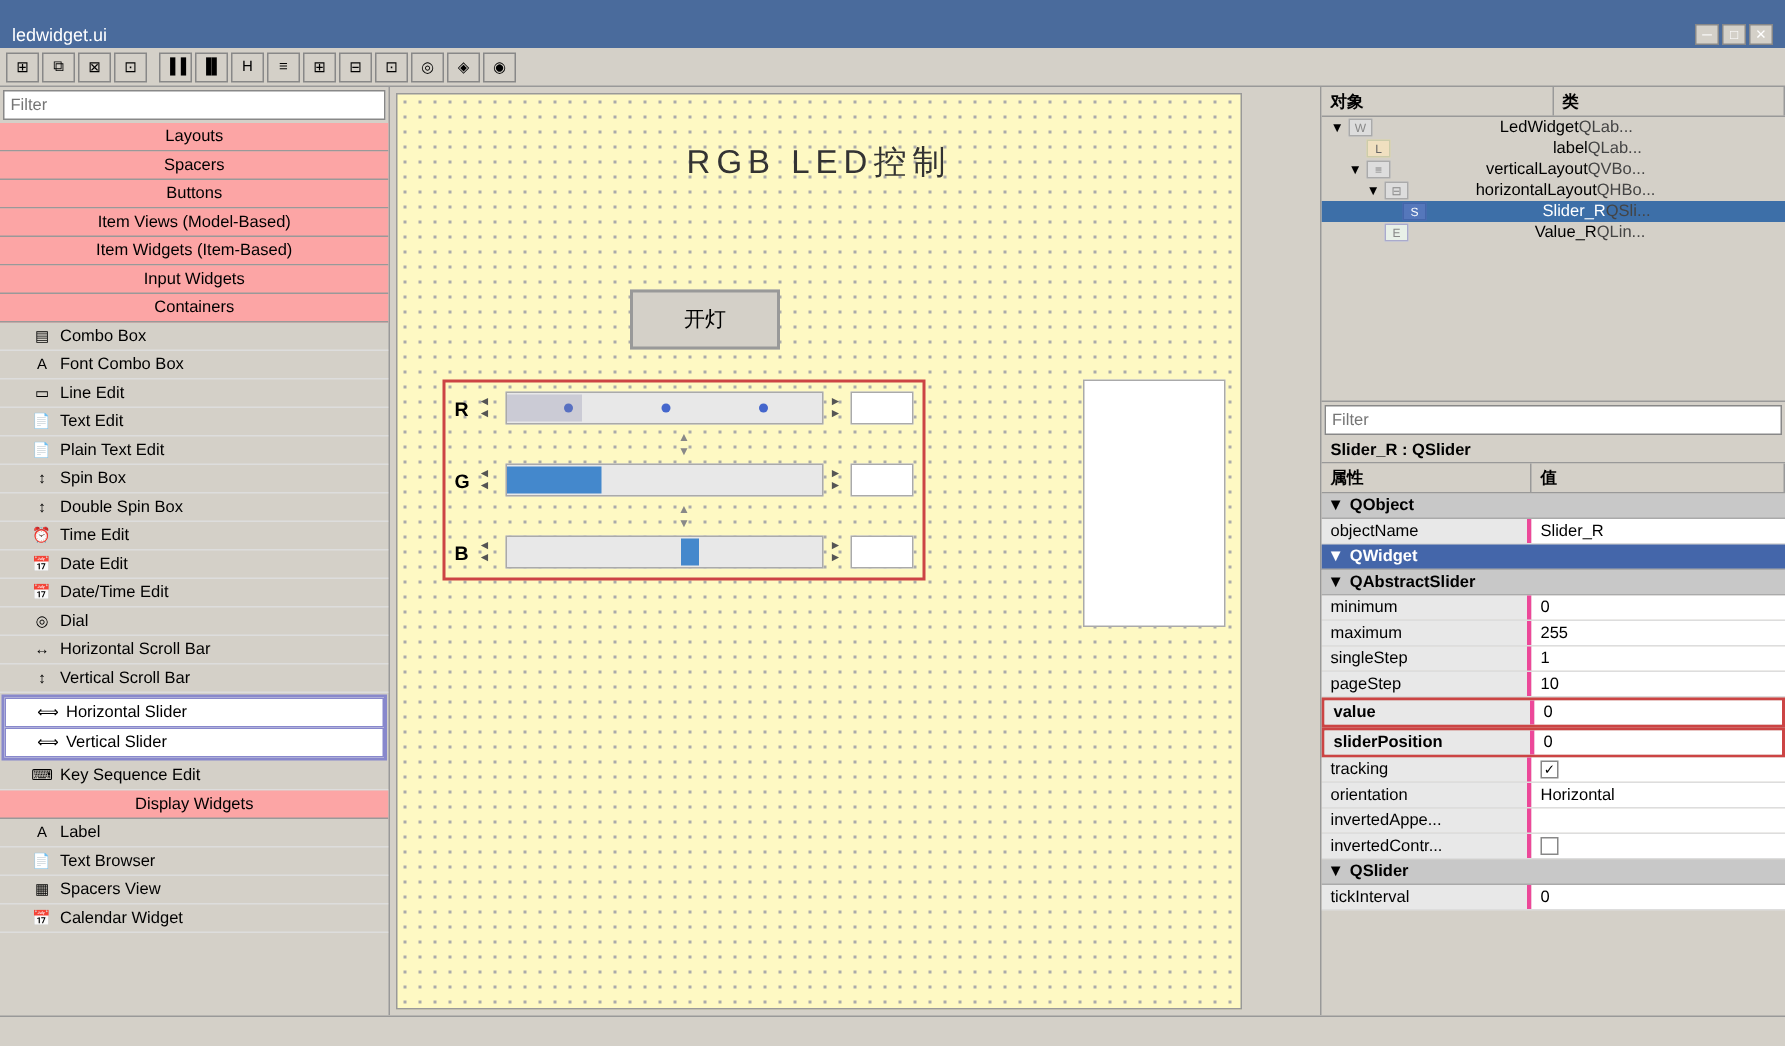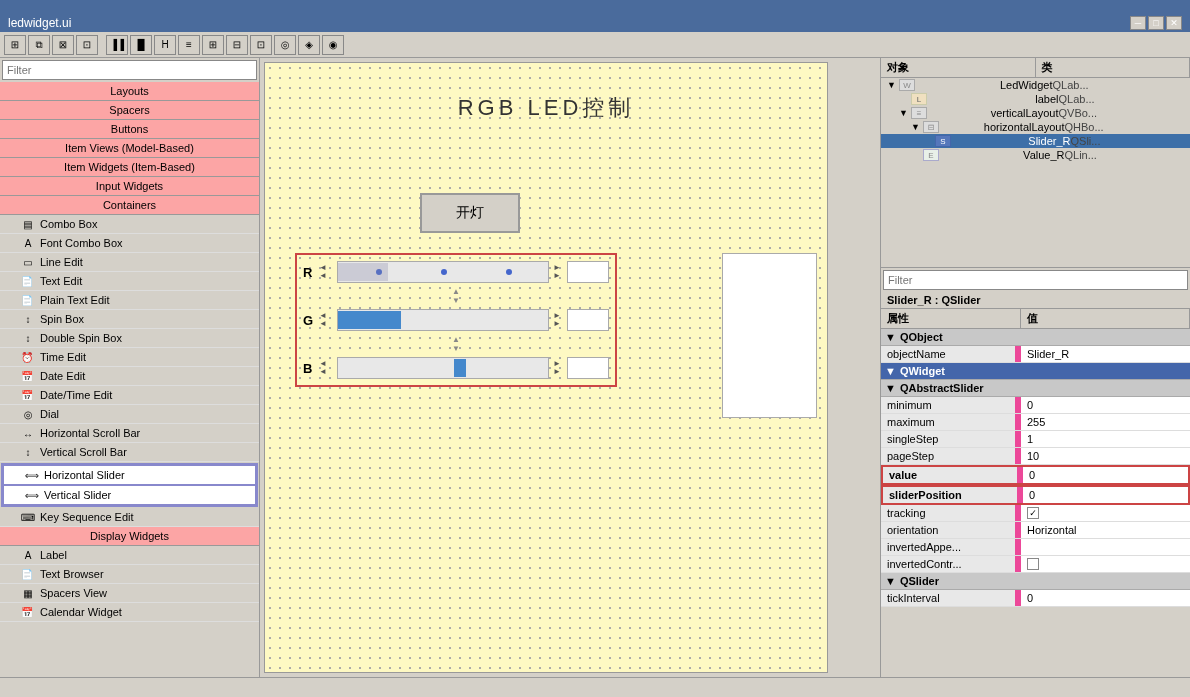--- a/index.html
+++ b/index.html
@@ -58,21 +58,21 @@
     .tree-class { flex: 1; color: #444; }
 
     
     .props-panel { flex: 1; overflow-y: auto; }
     .props-filter { padding: 2px; }
     .props-filter input { width: 100%; height: 20px; border: 1px solid #888; background: white; padding: 0 4px; font-size: 11px; }
     .props-subtitle { padding: 2px 6px; font-size: 11px; font-weight: bold; border-bottom: 1px solid #999; }
     
     .props-section-header { display: flex; align-items: center; background: #c8c8c8; padding: 2px 4px; font-size: 11px; font-weight: bold; border-bottom: 1px solid #aaa; cursor: pointer; }
     .props-row { display: flex; border-bottom: 1px solid #ddd; }
-    .prop-name { flex: 0 0 140px; padding: 2px 6px; font-size: 11px; border-right: 6px solid #ec4899; background: #e8e8e8; }
+    .prop-name { flex: 0 0 140px; padding: 2px 6px; font-size: 11px; border-right: 3px solid #ec4899; background: #e8e8e8; }
     .prop-name.bold { font-weight: normal; }
     .prop-value { flex: 1; padding: 2px 6px; font-size: 11px; background: white; }
     .checkbox-cell { display: flex; align-items: center; }
     .cb { width: 12px; height: 12px; border: 1px solid #888; background: white; display: inline-flex; align-items: center; justify-content: center; font-size: 9px; }
     .cb.checked::after { content: '✓'; font-size: 9px; }
 
     
     .canvas-title { position: absolute; top: 30px; left: 0; right: 0; text-align: center; font-size: 22px; color: #333; letter-spacing: 4px; font-weight: normal; }
     .canvas-button { position: absolute; top: 130px; left: 155px; width: 100px; height: 40px; background: #d4d0c8; border: 2px solid #999; display: flex; align-items: center; justify-content: center; font-size: 14px; cursor: pointer; }
 

